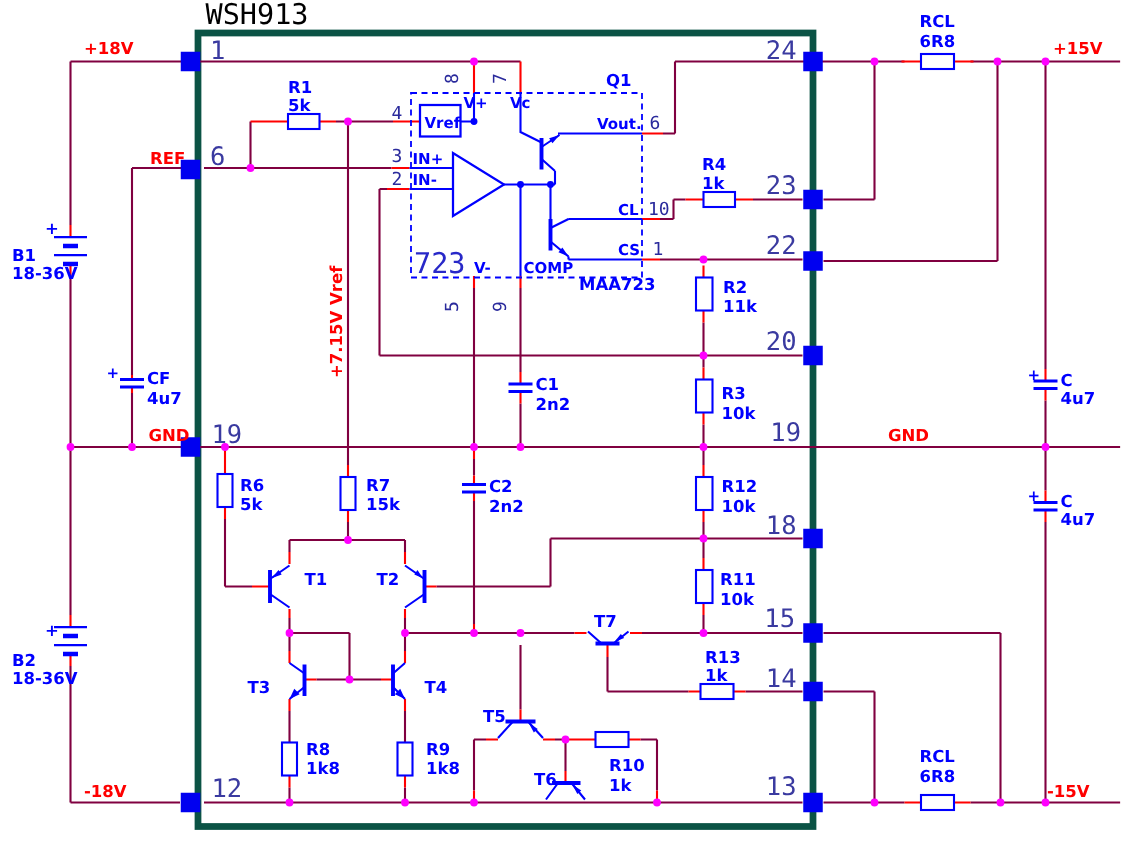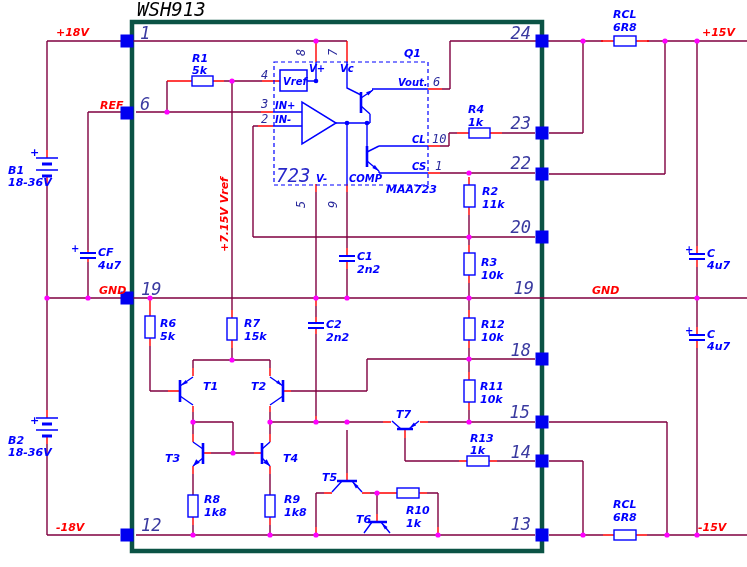--- a/index.html
+++ b/index.html
@@ -1,17 +1,17 @@
 <!DOCTYPE html>
 <html><head>
 <meta charset="utf-8">
 <style>
   html,body{margin:0;padding:0;background:#ffffff;}
   .stage{position:relative;width:747px;height:567px;background:#ffffff;overflow:hidden;
-         font-family:"DejaVu Sans", sans-serif;font-style:italic;}
+         font-family:"DejaVu Sans", sans-serif;}
   svg text{font-family:"DejaVu Sans", sans-serif;}
   .lbl{font-size:11px;font-weight:bold;fill:#0000ff;}
   .net{font-size:11px;font-weight:bold;fill:#ff0000;}
   .pin{font-size:17px;font-weight:normal;fill:#3a3aa0;font-family:"DejaVu Sans Mono", monospace;}
   .ipin{font-size:12px;fill:#2a2a9c;font-family:"DejaVu Sans Mono", monospace;}
   .box{font-size:10px;font-weight:bold;fill:#0000ff;}
   .big723{font-size:19px;fill:#2828c8;font-family:"DejaVu Sans Mono", monospace;}
   .ttl{font-size:19px;fill:#000000;font-family:"DejaVu Sans Mono", monospace;}
 </style>
 </head>

